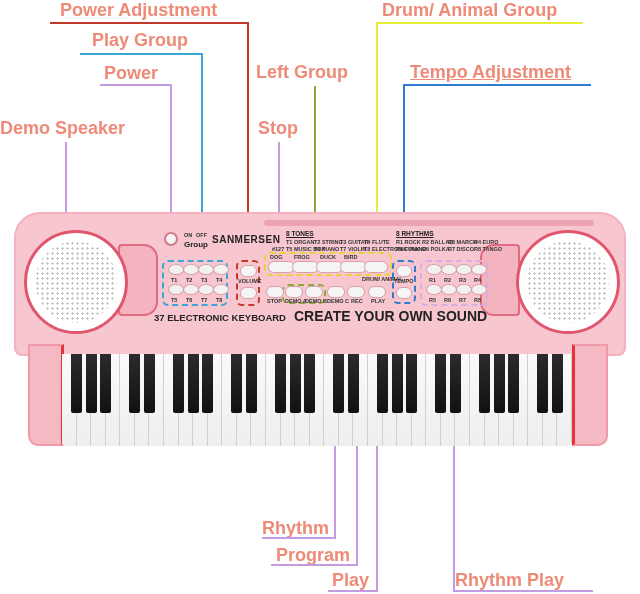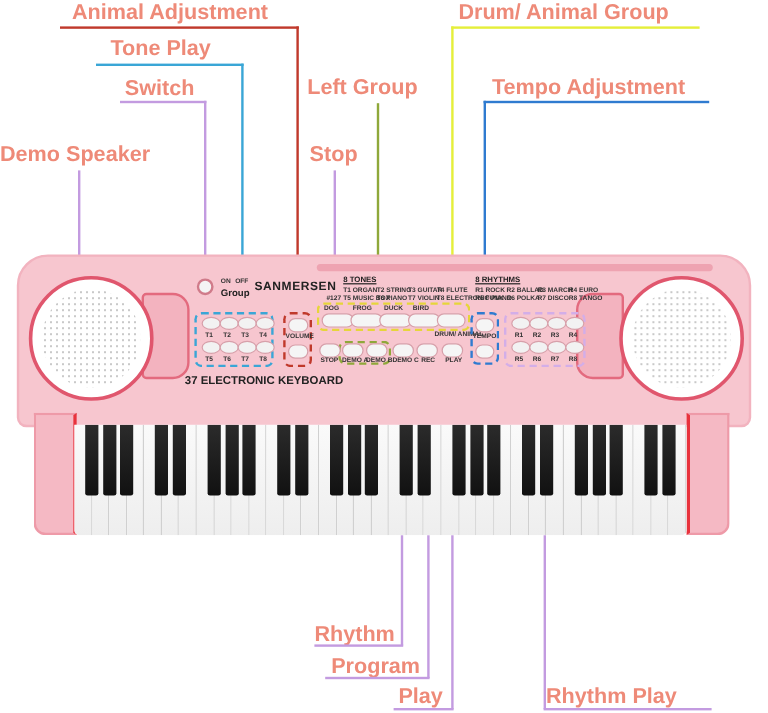--- a/index.html
+++ b/index.html
@@ -19,28 +19,28 @@
   .box { position:absolute; border:2px dashed; box-sizing:border-box; border-radius:6px; }
   .keys { position:absolute; left:48px; top:146px; width:510px; height:92px; background:#ffffff; border-radius:0 0 4px 4px; overflow:hidden; }
   .wkey { position:absolute; top:0; height:92px; width:14.57px; border-right:1px solid #d0d0d0; box-sizing:border-box; background:linear-gradient(#fafafa,#eeeeee); }
   .bkey { position:absolute; top:0; height:59px; width:11px; background:linear-gradient(#2b2b2b,#111); border-radius:0 0 2px 2px; }
   .side { position:absolute; top:136px; width:36px; height:102px; background:#f5b9c4; border:2px solid #ee9aa8; box-sizing:border-box; }
   .brand { position:absolute; font-weight:bold; color:#222; white-space:nowrap; }
 </style>
 </head>
 <body>
 
-<div class="lbl" style="left:60px;top:0px;">Animal Adjustment</div>
-<div class="lbl" style="left:92px;top:30px;">Tone Play</div>
-<div class="lbl" style="left:104px;top:63px;">Switch</div>
+<div class="lbl" style="left:60px;top:0px;">Power Adjustment</div>
+<div class="lbl" style="left:92px;top:30px;">Play Group</div>
+<div class="lbl" style="left:104px;top:63px;">Power</div>
 <div class="lbl" style="left:0px;top:118px;">Demo Speaker</div>
 <div class="lbl" style="left:256px;top:62px;">Left Group</div>
 <div class="lbl" style="left:258px;top:118px;">Stop</div>
 <div class="lbl" style="left:382px;top:0px;">Drum/ Animal Group</div>
-<div class="lbl" style="left:410px;top:62px;">Tempo Adjustment</div>
+<div class="lbl" style="left:410px;top:62px;text-decoration:underline;">Tempo Adjustment</div>
 <div class="lbl" style="left:262px;top:518px;">Rhythm</div>
 <div class="lbl" style="left:276px;top:545px;">Program</div>
 <div class="lbl" style="left:332px;top:570px;">Play</div>
 <div class="lbl" style="left:455px;top:570px;">Rhythm Play</div>
 
 <div class="ln" style="left:50px;top:22px;width:199px;height:2px;background:#c0392b;"></div>
 <div class="ln" style="left:247px;top:22px;width:2px;height:240px;background:#c0392b;"></div>
 
 <div class="ln" style="left:80px;top:53px;width:123px;height:2px;background:#3aa6d6;"></div>
 <div class="ln" style="left:201px;top:53px;width:2px;height:212px;background:#3aa6d6;"></div>
@@ -176,20 +176,21 @@
   <div class="btn" style="left:412px;top:76px;"></div>
   <div class="btn" style="left:427px;top:76px;"></div>
   <div class="btn" style="left:442px;top:76px;"></div>
   <div class="btn" style="left:457px;top:76px;"></div>
   <div class="tiny" style="left:415px;top:89px;">R5</div>
   <div class="tiny" style="left:430px;top:89px;">R6</div>
   <div class="tiny" style="left:445px;top:89px;">R7</div>
   <div class="tiny" style="left:460px;top:89px;">R8</div>
 
   <div class="brand" style="left:140px;top:104px;font-size:9.5px;">37 ELECTRONIC KEYBOARD</div>
+  <div class="brand" style="left:280px;top:100px;font-size:14px;">CREATE YOUR OWN SOUND</div>
 
   <div class="side" style="left:14px;border-radius:0 0 0 10px;border-right:3px solid #e8323c;"></div>
   <div class="side" style="left:558px;border-radius:0 0 10px 0;border-left:3px solid #e8323c;"></div>
 
   <div class="keys" id="keys">
       <div class="wkey" style="left: 0px; width: 14.5714px;"></div>
       <div class="wkey" style="left: 14.5714px; width: 14.5714px;"></div>
       <div class="wkey" style="left: 29.1429px; width: 14.5714px;"></div>
       <div class="wkey" style="left: 43.7143px; width: 14.5714px;"></div>
       <div class="wkey" style="left: 58.2857px; width: 14.5714px;"></div>

